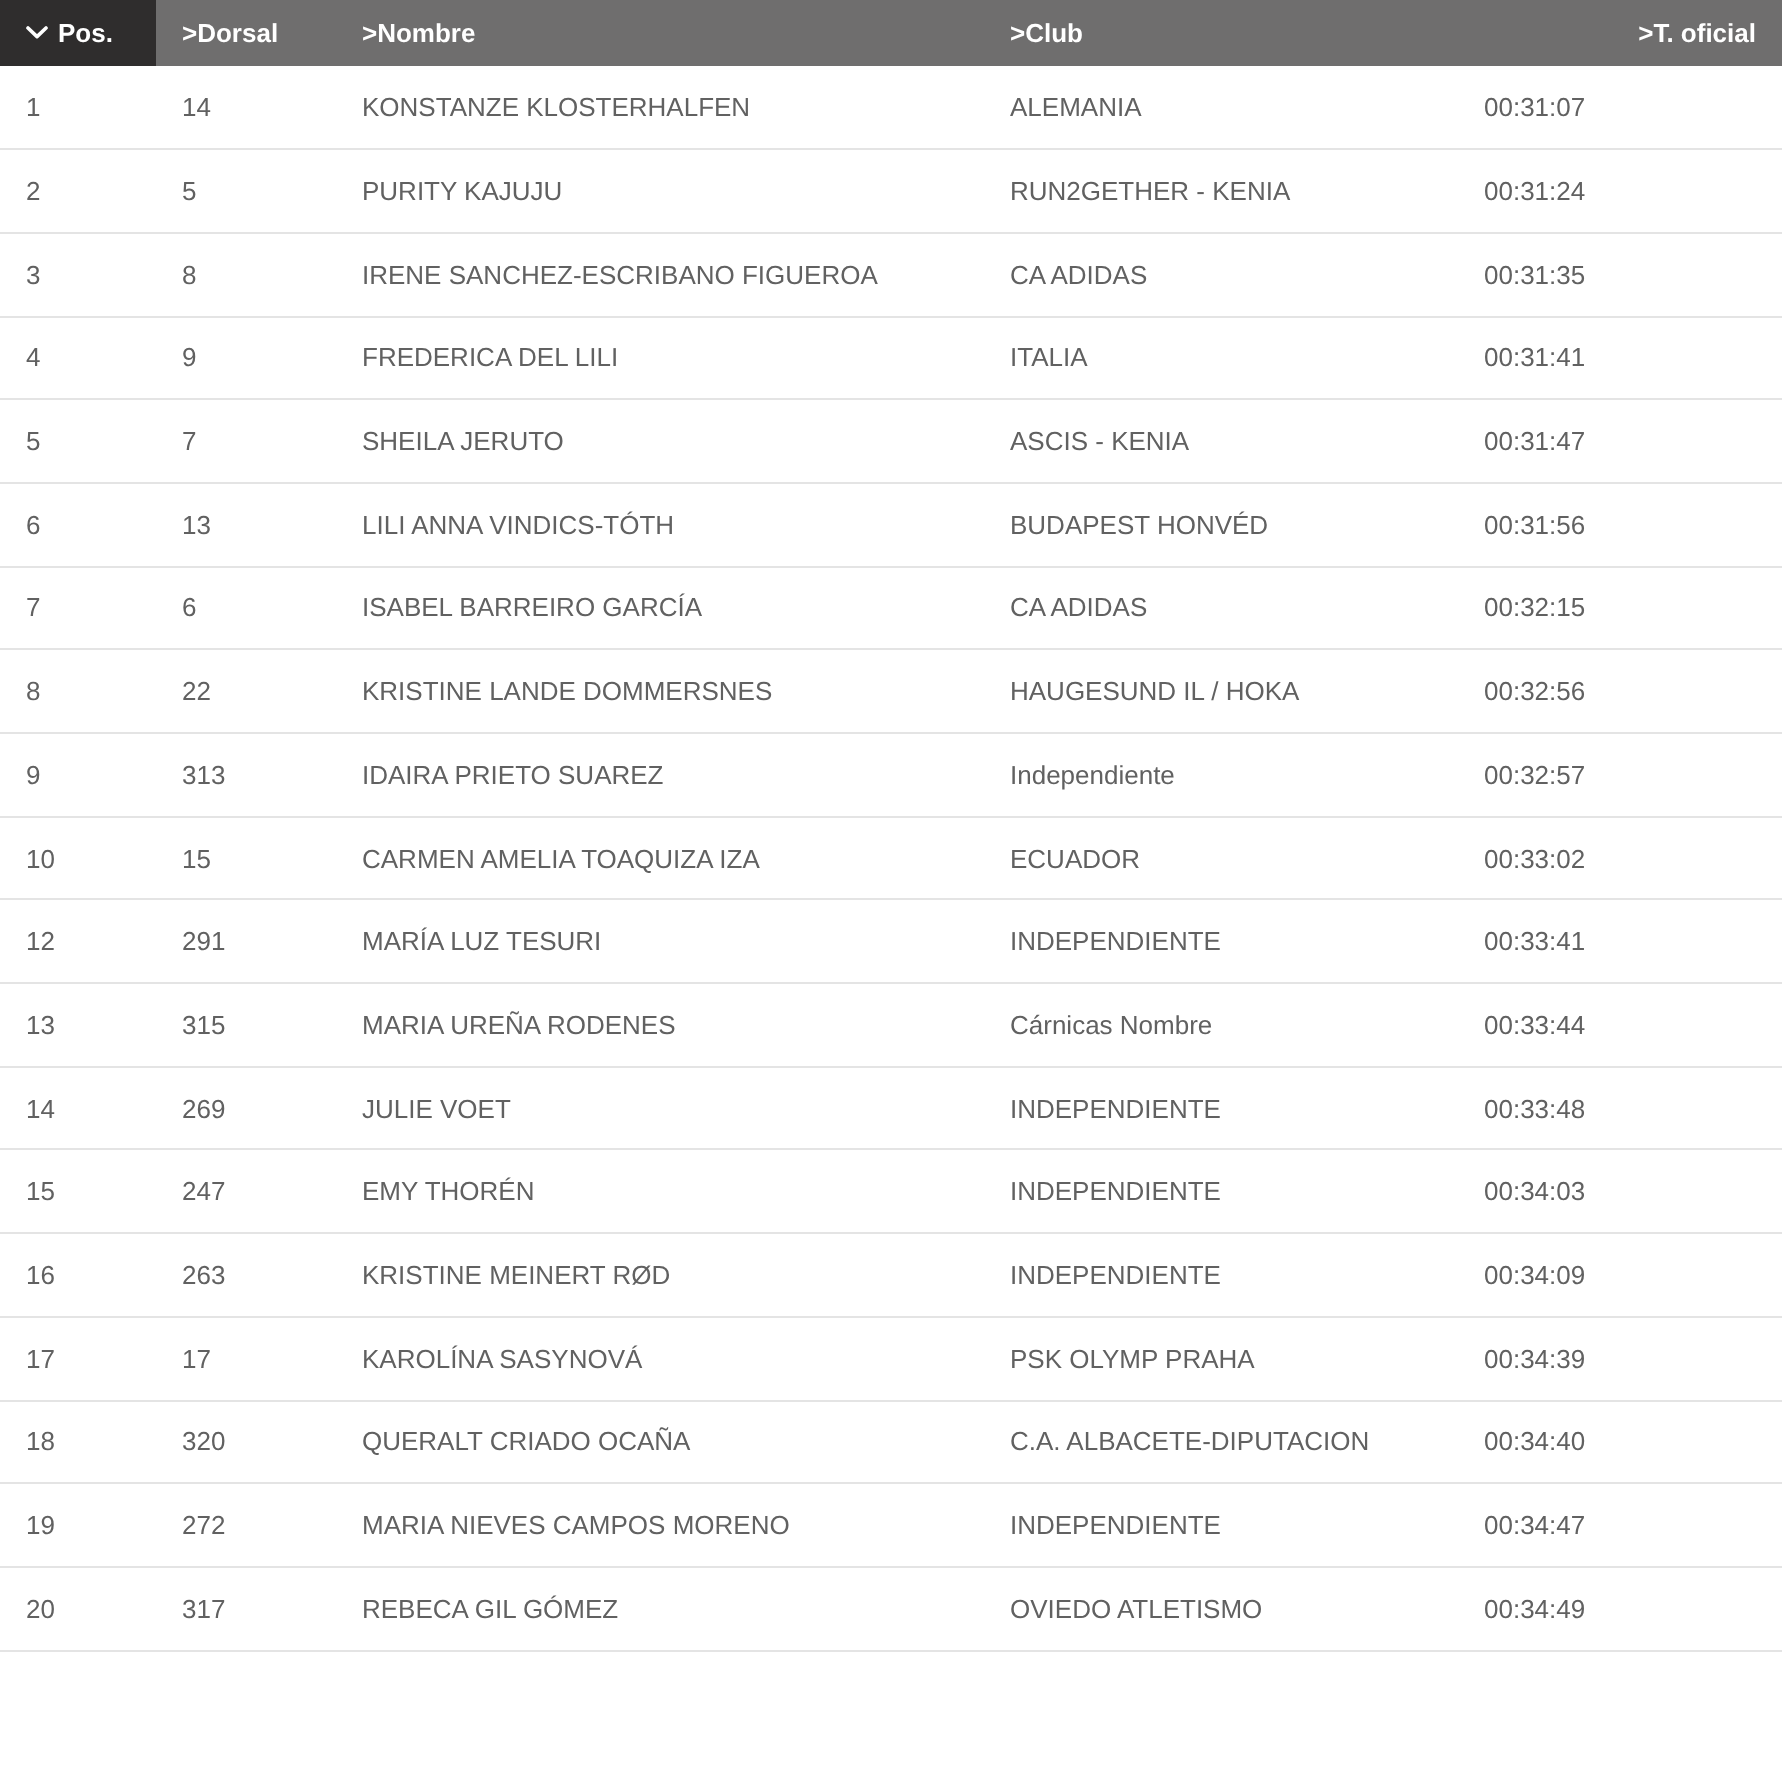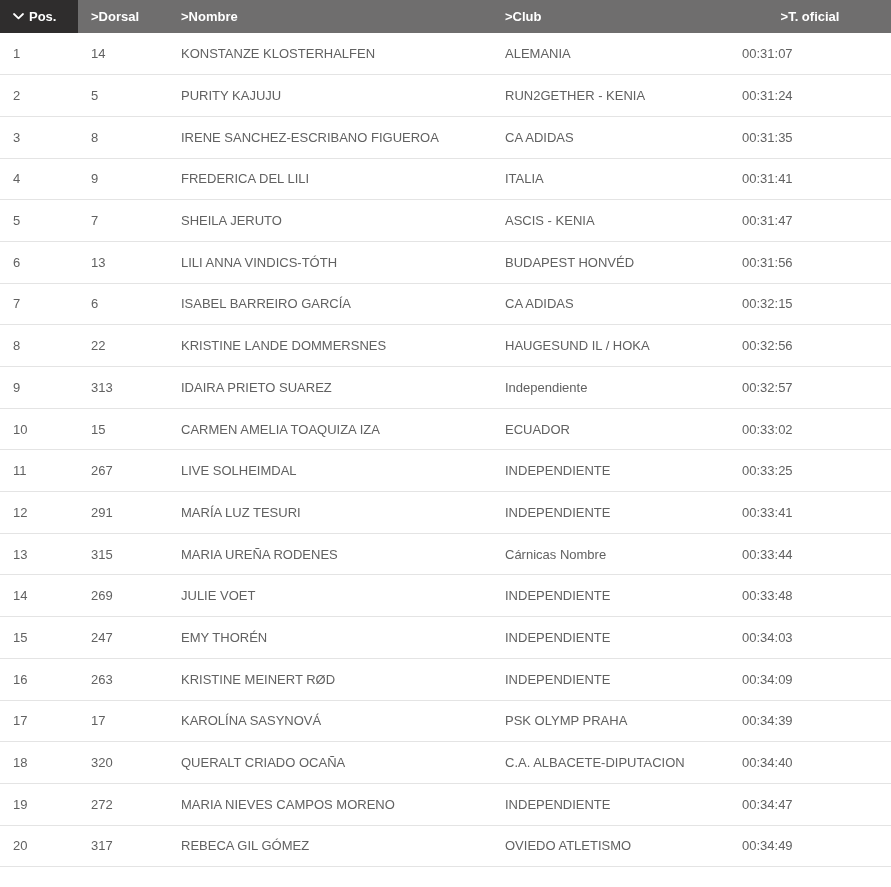--- a/index.html
+++ b/index.html
@@ -31,21 +31,21 @@
     text-align:left;
     padding:0 4px 0 13px;
     vertical-align:middle;
     white-space:nowrap;
     cursor:pointer;
   }
   thead th.th-pos{
     background:var(--header-active-bg);
   }
   thead th.th-time{
-    text-align:center;
+    text-align:right;
     padding:0 13px 0 0;
   }
   .chev{
     display:inline-block;
     margin-right:5px;
     line-height:0;
     vertical-align:1px;
   }
   .sort-prefix{
     display:inline;
@@ -165,27 +165,20 @@
         <td class="col-time">00:32:57</td>
       </tr>
       <tr>
         <td>10</td>
         <td>15</td>
         <td>CARMEN AMELIA TOAQUIZA IZA</td>
         <td>ECUADOR</td>
         <td class="col-time">00:33:02</td>
       </tr>
       <tr>
-        <td>11</td>
-        <td>267</td>
-        <td>LIVE SOLHEIMDAL</td>
-        <td>INDEPENDIENTE</td>
-        <td class="col-time">00:33:25</td>
-      </tr>
-      <tr>
         <td>12</td>
         <td>291</td>
         <td>MARÍA LUZ TESURI</td>
         <td>INDEPENDIENTE</td>
         <td class="col-time">00:33:41</td>
       </tr>
       <tr>
         <td>13</td>
         <td>315</td>
         <td>MARIA UREÑA RODENES</td>

